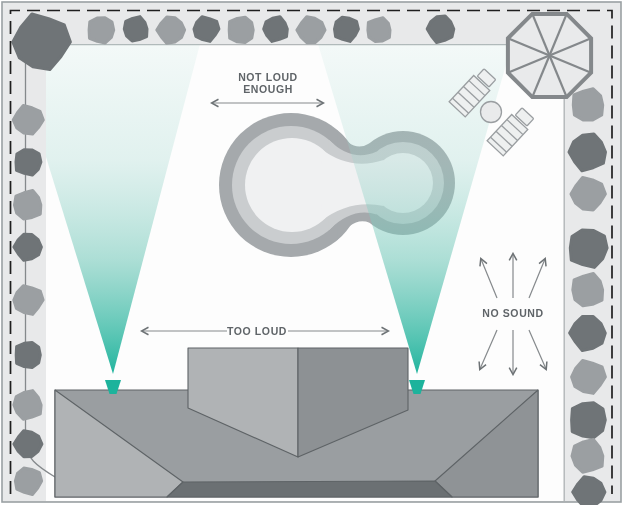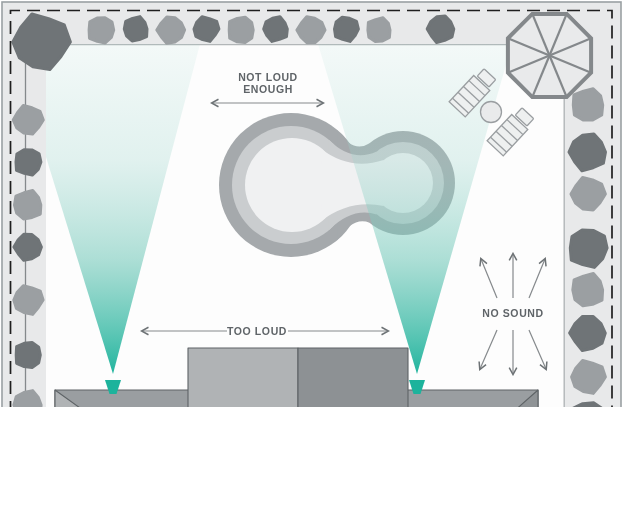--- a/index.html
+++ b/index.html
@@ -1,16 +1,16 @@
 <!DOCTYPE html>
 <html><head>
 <meta charset="utf-8">
 <style>
   html,body{margin:0;padding:0;background:#ffffff;}
-  #stage{position:relative;width:623px;height:407px;background:#ffffff;overflow:hidden;
+  #stage{position:relative;width:623px;height:505px;background:#ffffff;overflow:hidden;
          font-family:"Liberation Sans", sans-serif;}
   svg{position:absolute;left:0;top:0;display:block;}
   text{font-family:"Liberation Sans", sans-serif;font-size:10.5px;font-weight:600;
        letter-spacing:.6px;fill:#5f6468;}
 </style>
 </head>
 <body>
 
 <div id="stage">
 <svg width="623" height="505" viewBox="0 0 623 505">

